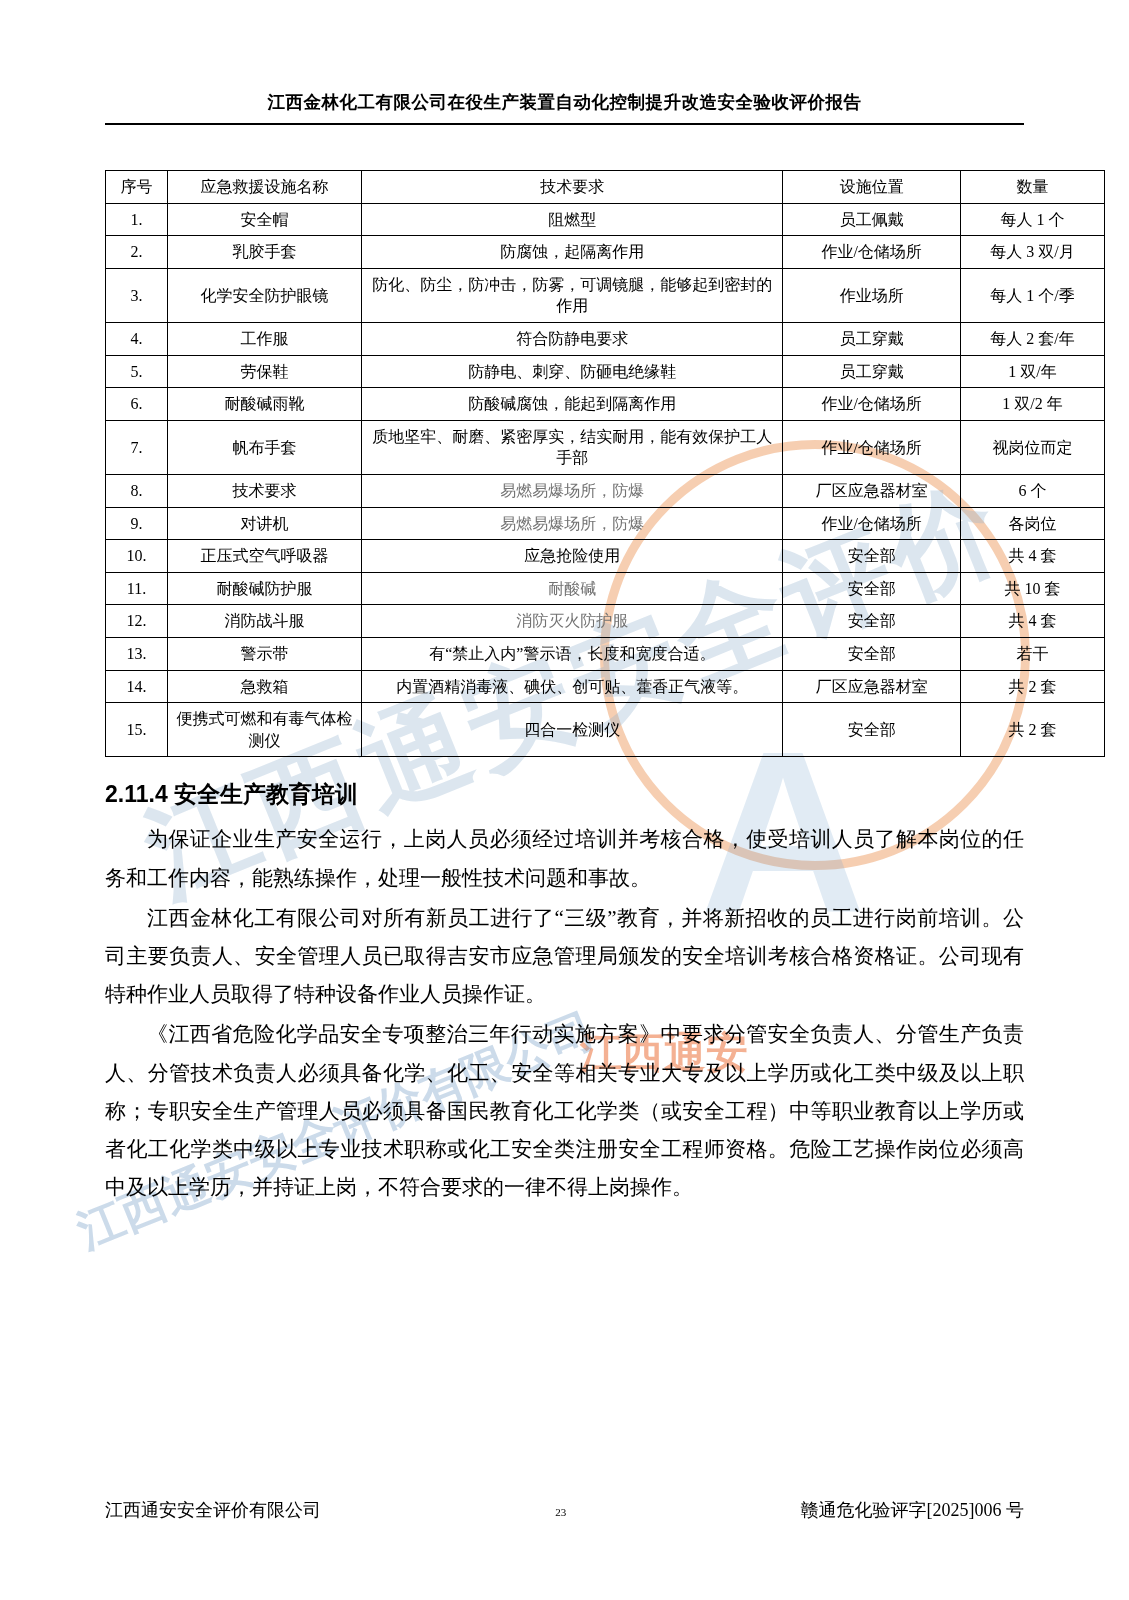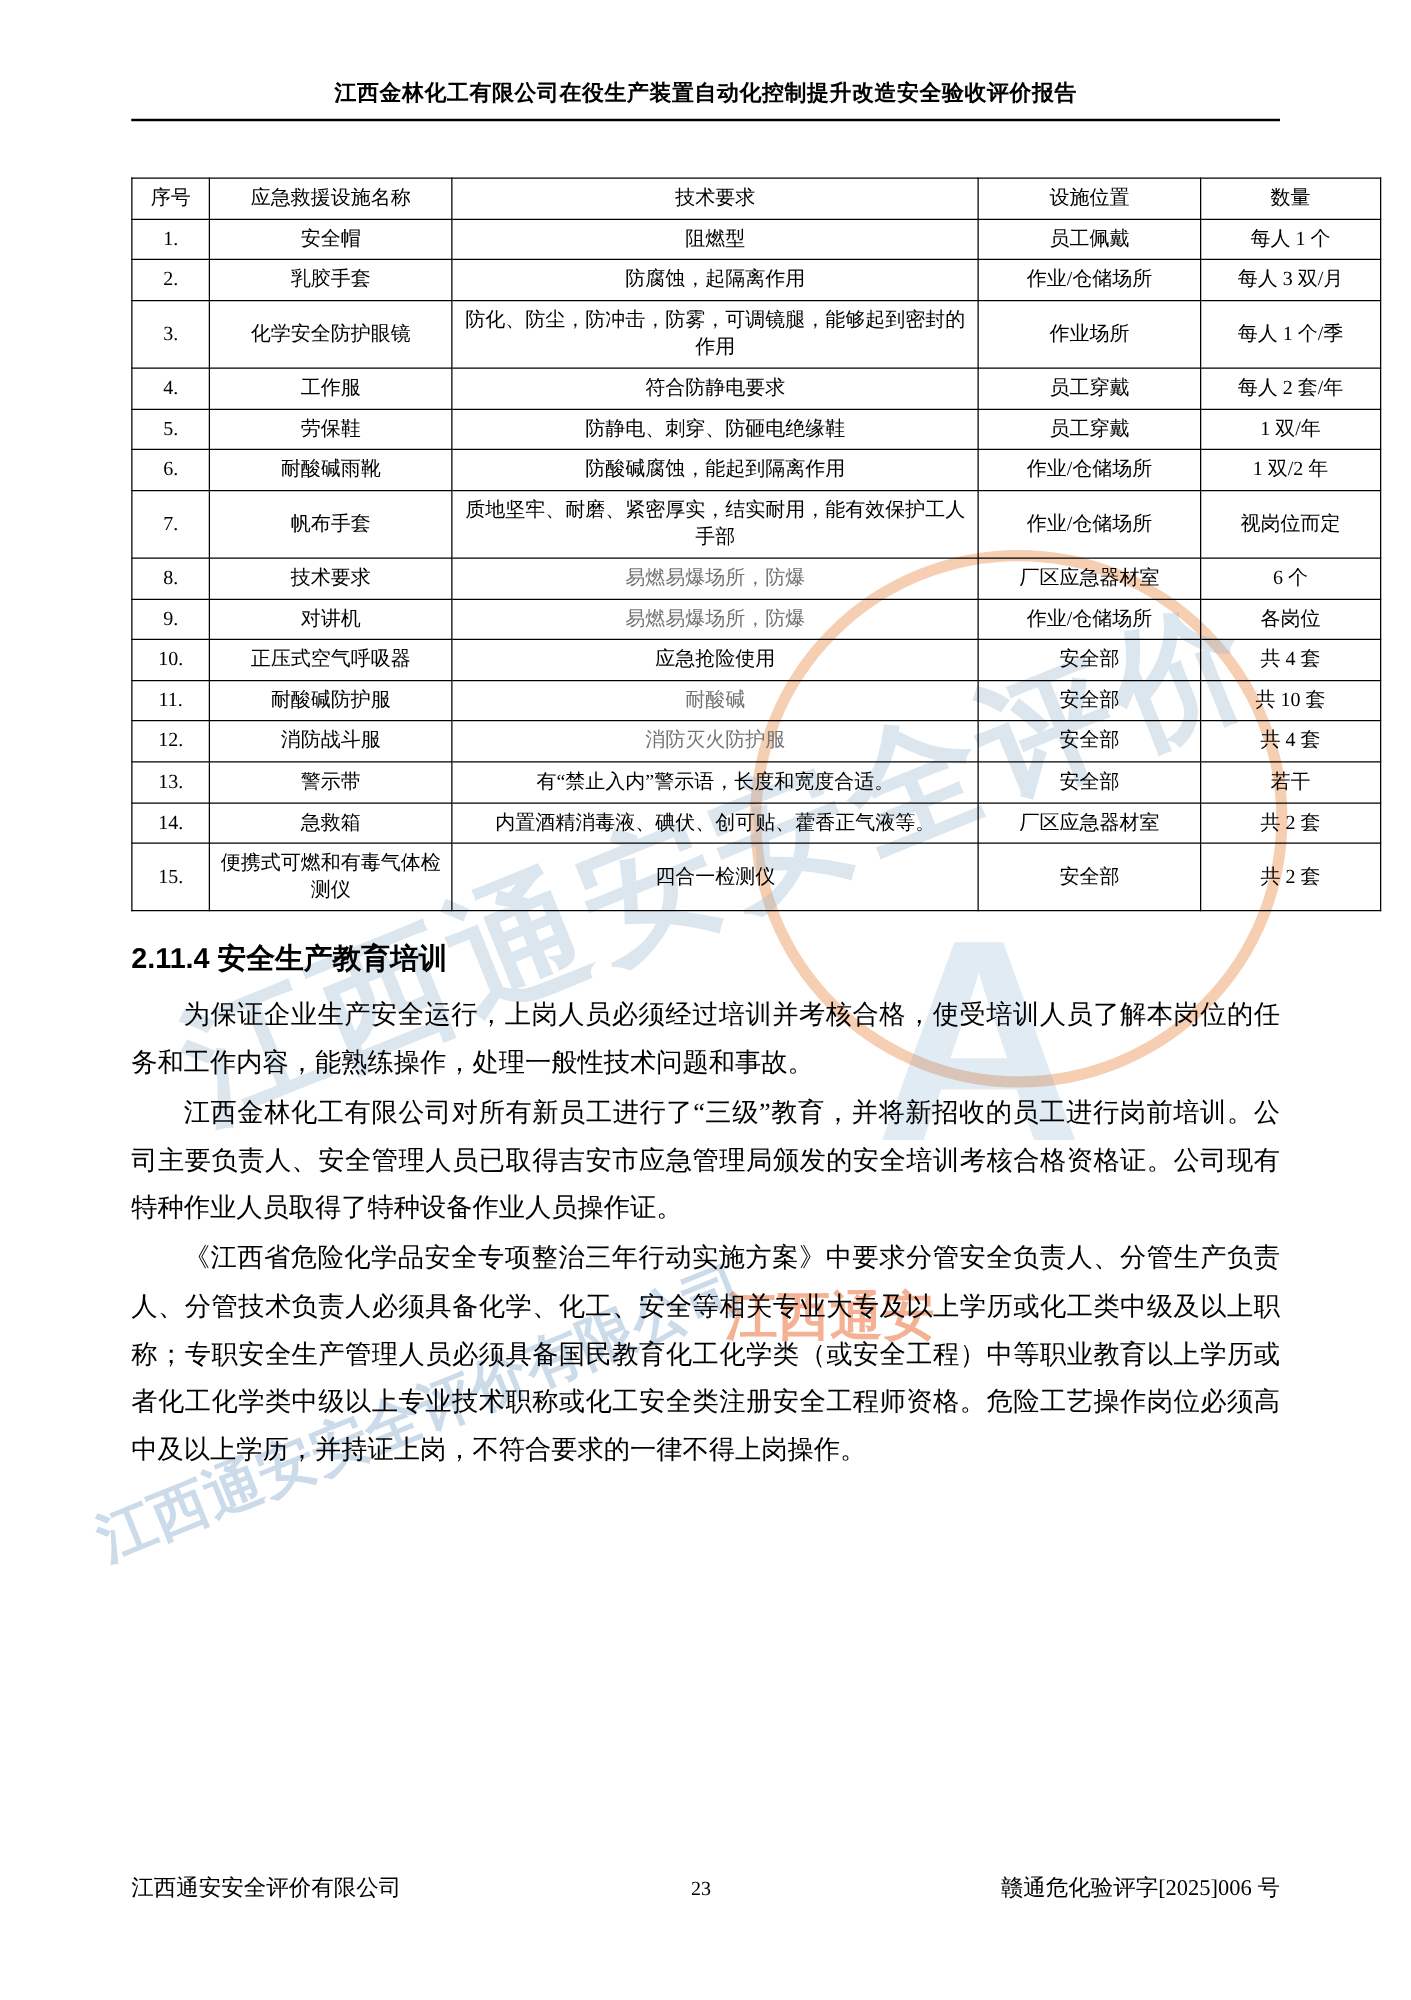--- a/index.html
+++ b/index.html
@@ -18,21 +18,21 @@
   .page {
     position: relative;
     width: 1129px;
     height: 1600px;
     box-sizing: border-box;
     padding: 0 105px;
   }
 
   
   .doc-header {
-    padding-top: 62px;
+    padding-top: 90px;
     text-align: center;
     font-size: 17.5px;
     font-weight: bold;
     letter-spacing: 0.5px;
     font-family: "Liberation Serif", "DejaVu Serif", serif;
   }
   .header-rule {
     margin-top: 9px;
     border-bottom: 2px solid #000;
     height: 0;
@@ -152,21 +152,21 @@
     position: absolute;
     left: 105px;
     right: 105px;
     bottom: 78px;
     display: flex;
     justify-content: space-between;
     align-items: baseline;
     font-size: 18px;
     z-index: 10;
   }
-  .doc-footer .pg { font-size: 16px; }
+  .doc-footer .pg { font-size: 11px; }
 </style>
 </head>
 <body>
 
 <div class="page">
 
   <div class="wm-layer">
     <div class="wm-ring"></div>
     <div class="wm-a">A</div>
     <div class="wm-text-big">江西通安安全评价</div>

